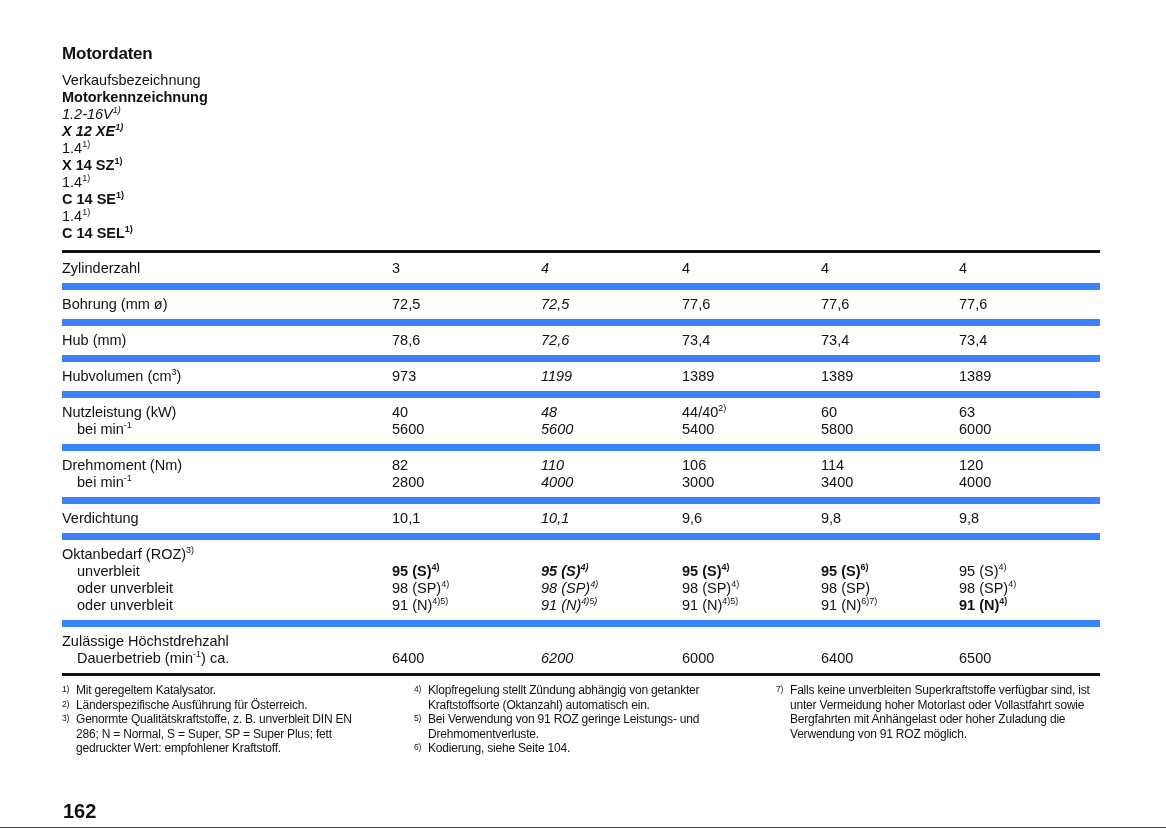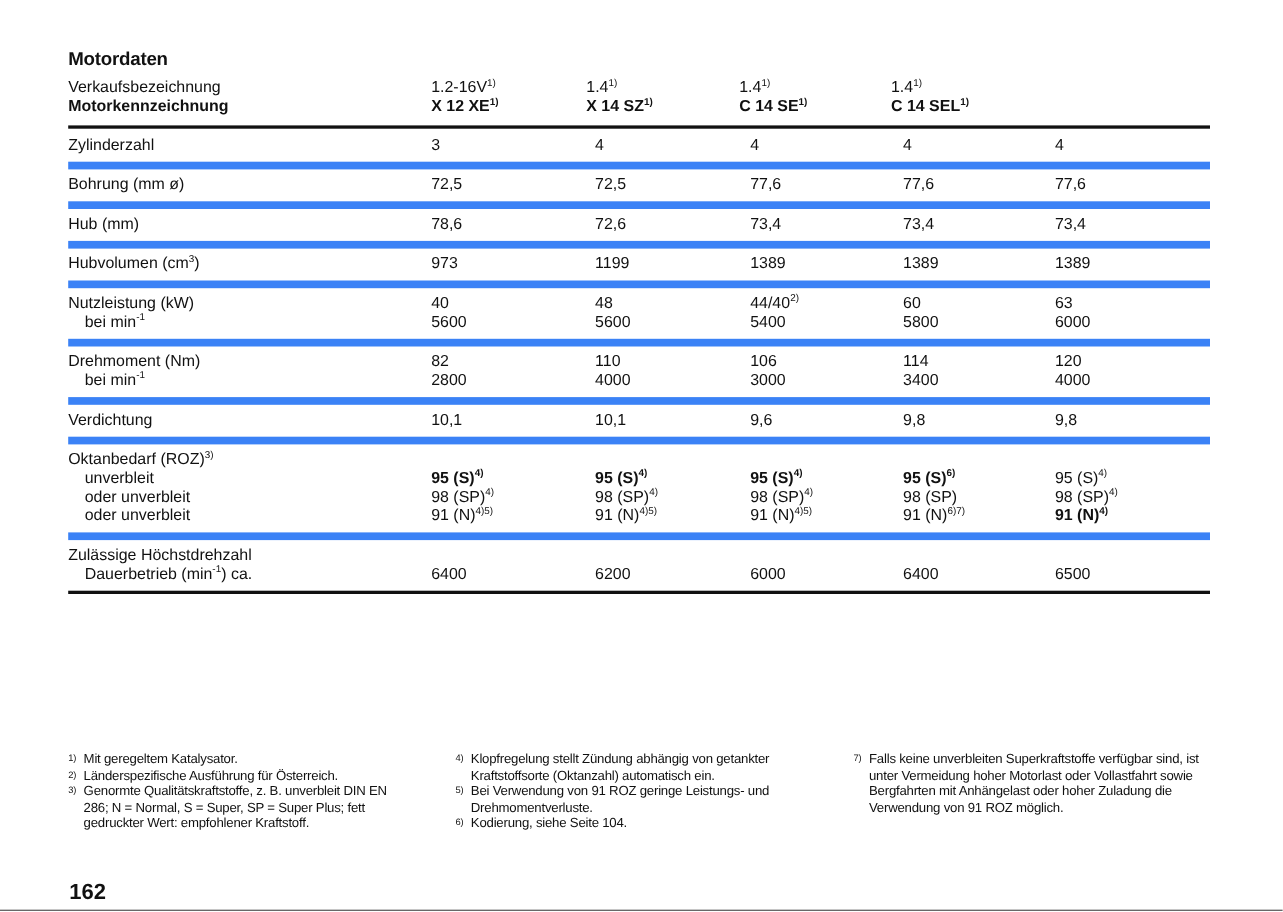--- a/index.html
+++ b/index.html
@@ -8,22 +8,22 @@
     font-family: "Liberation Sans", sans-serif; color: #111111;
   }
   .title {
     position: absolute; left: 62px; top: 44px;
     font-size: 17px; font-weight: bold; letter-spacing: -0.2px;
   }
   .table { position: absolute; left: 62px; top: 72px; width: 1038px; }
   .row { position: relative; display: flex; font-size: 14.5px; line-height: 17px; }
   .row .lbl { width: 330px; flex: none; }
   .row .c { flex: none; }
-  .c0 { width: 149px; } .c1 { width: 141px; } .c2 { width: 139px; } .c3 { width: 138px; } .c4 { width: 141px; }
-  .hdr { padding-top: 0; padding-bottom: 8px; }
+  .c0 { width: 149px; } .c1 { width: 141px; font-style: italic; } .c2 { width: 139px; } .c3 { width: 138px; } .c4 { width: 141px; }
+  .hdr { padding-top: 0; padding-bottom: 8px; flex-direction: column; }
   .hdr .bold { font-weight: bold; }
   .rule-thick { border-bottom: 3px solid #111; }
   .rule { border-bottom: 7px solid #3b82f6; }
   .r1 { padding: 7px 0 6px; }
   .r2 { padding: 6px 0 6px; }
   .indent { padding-left: 15px; }
   sup { font-size: 9px; vertical-align: 6px; line-height: 0; }
   .b { font-weight: bold; }
   .foot { position: absolute; top: 683px; font-size: 12px; line-height: 14.5px; letter-spacing: -0.2px; }
   .foot .fn { position: relative; padding-left: 14px; }

